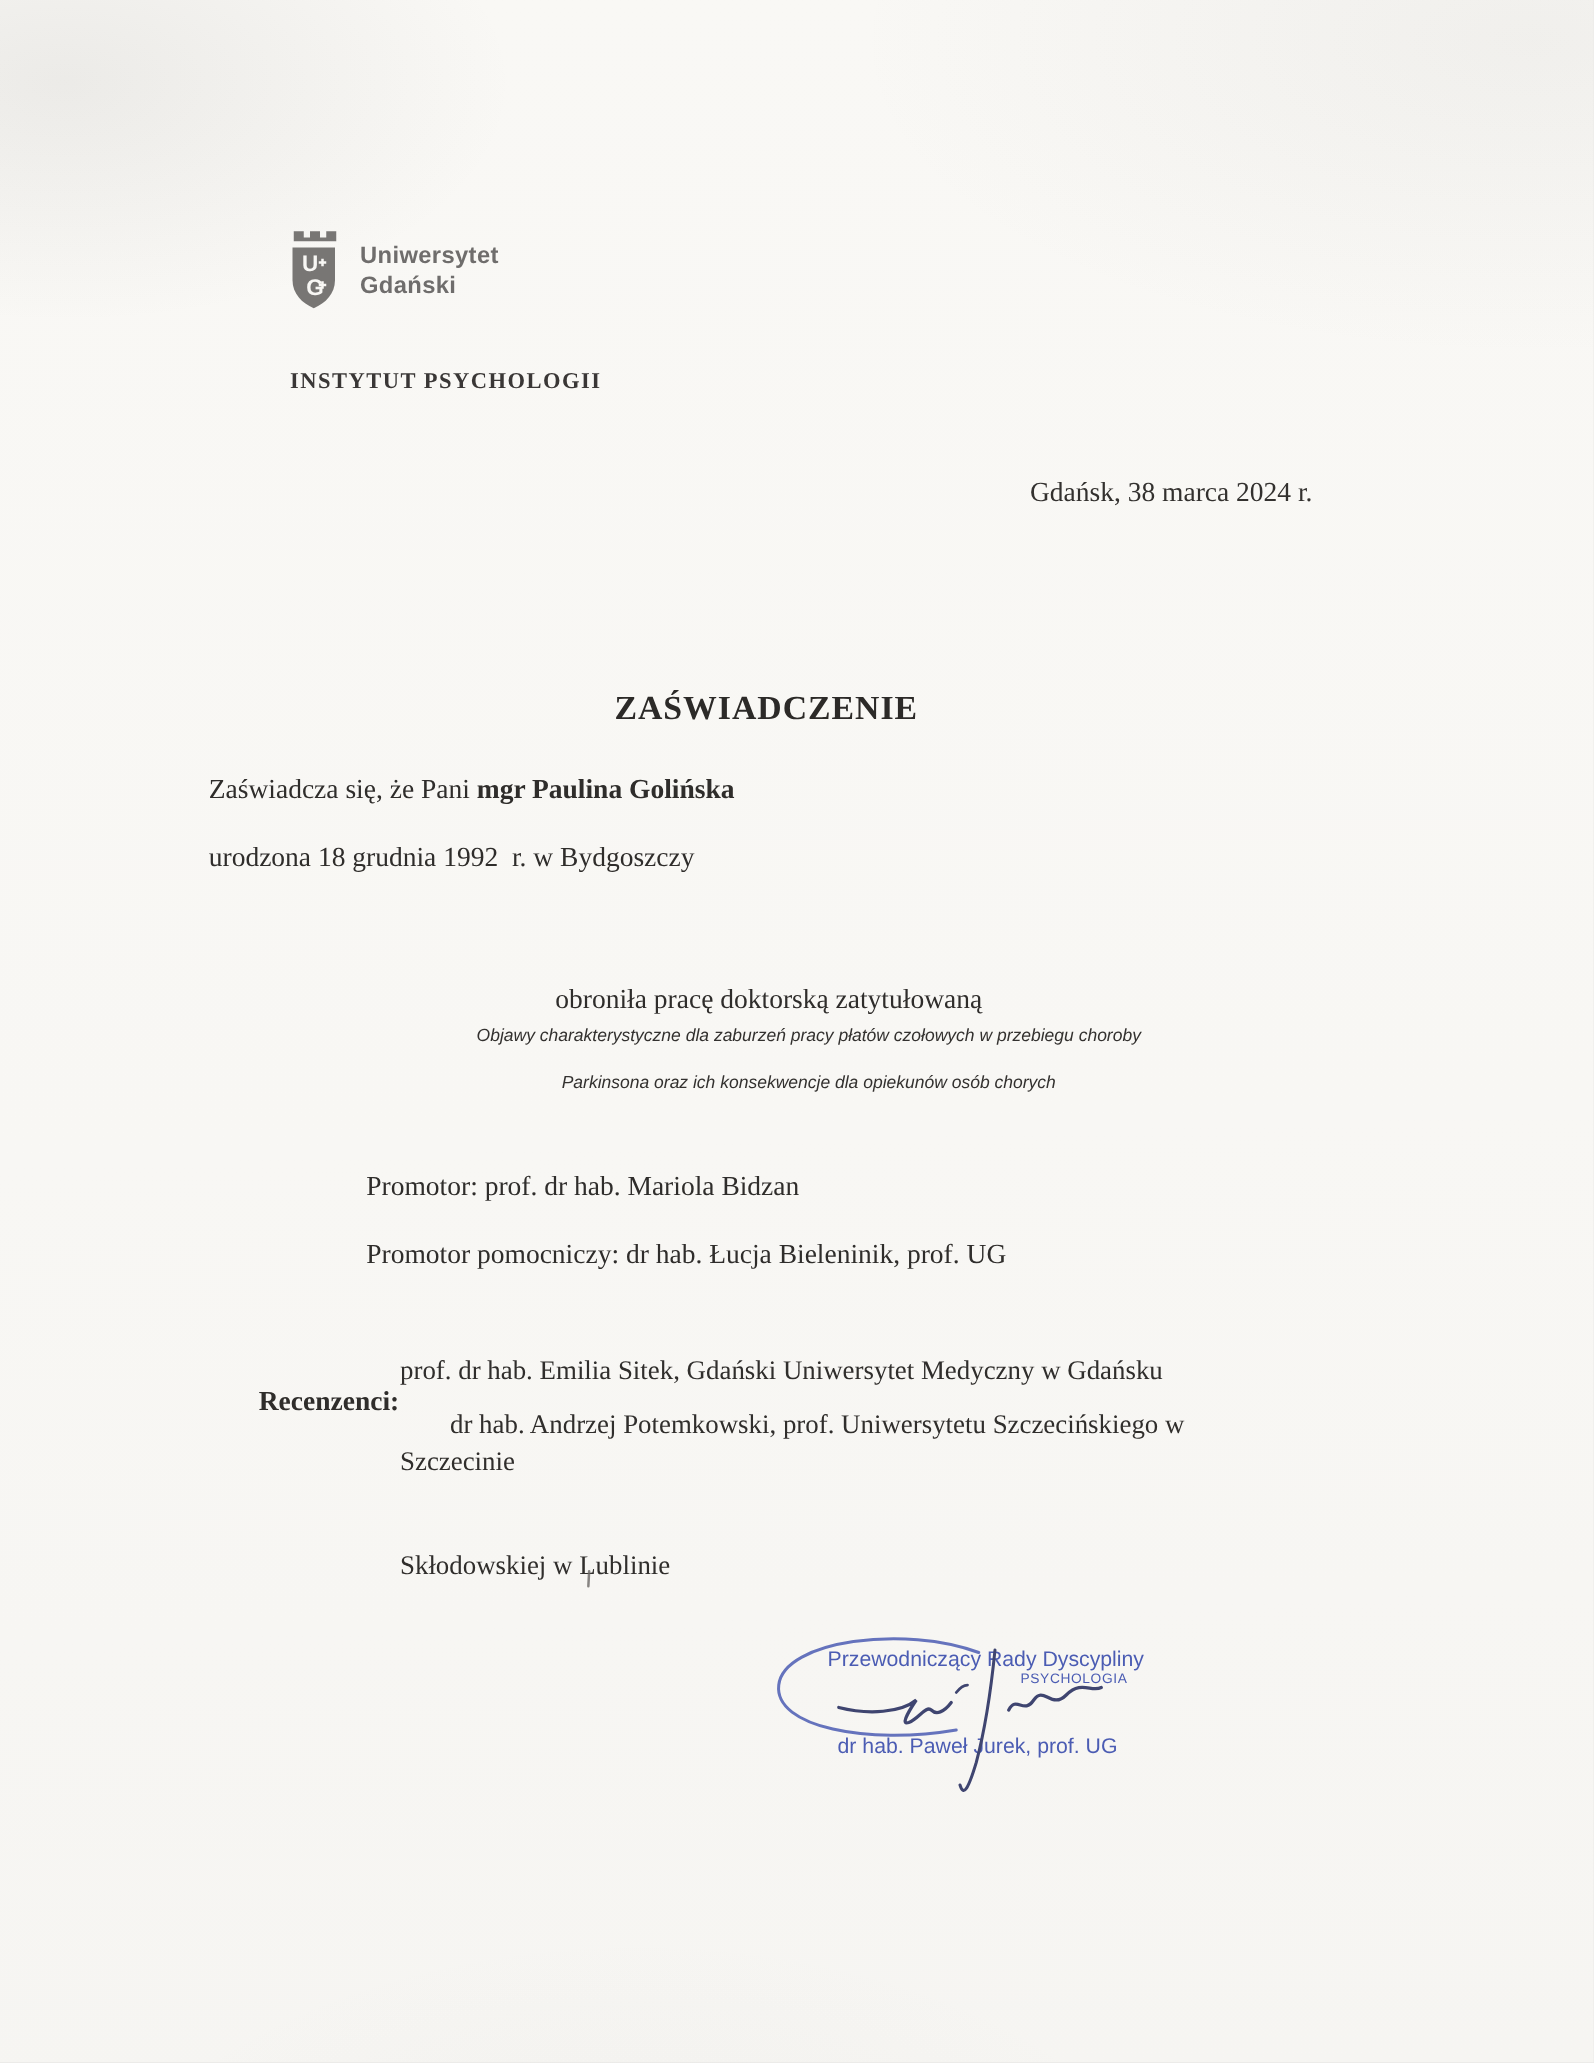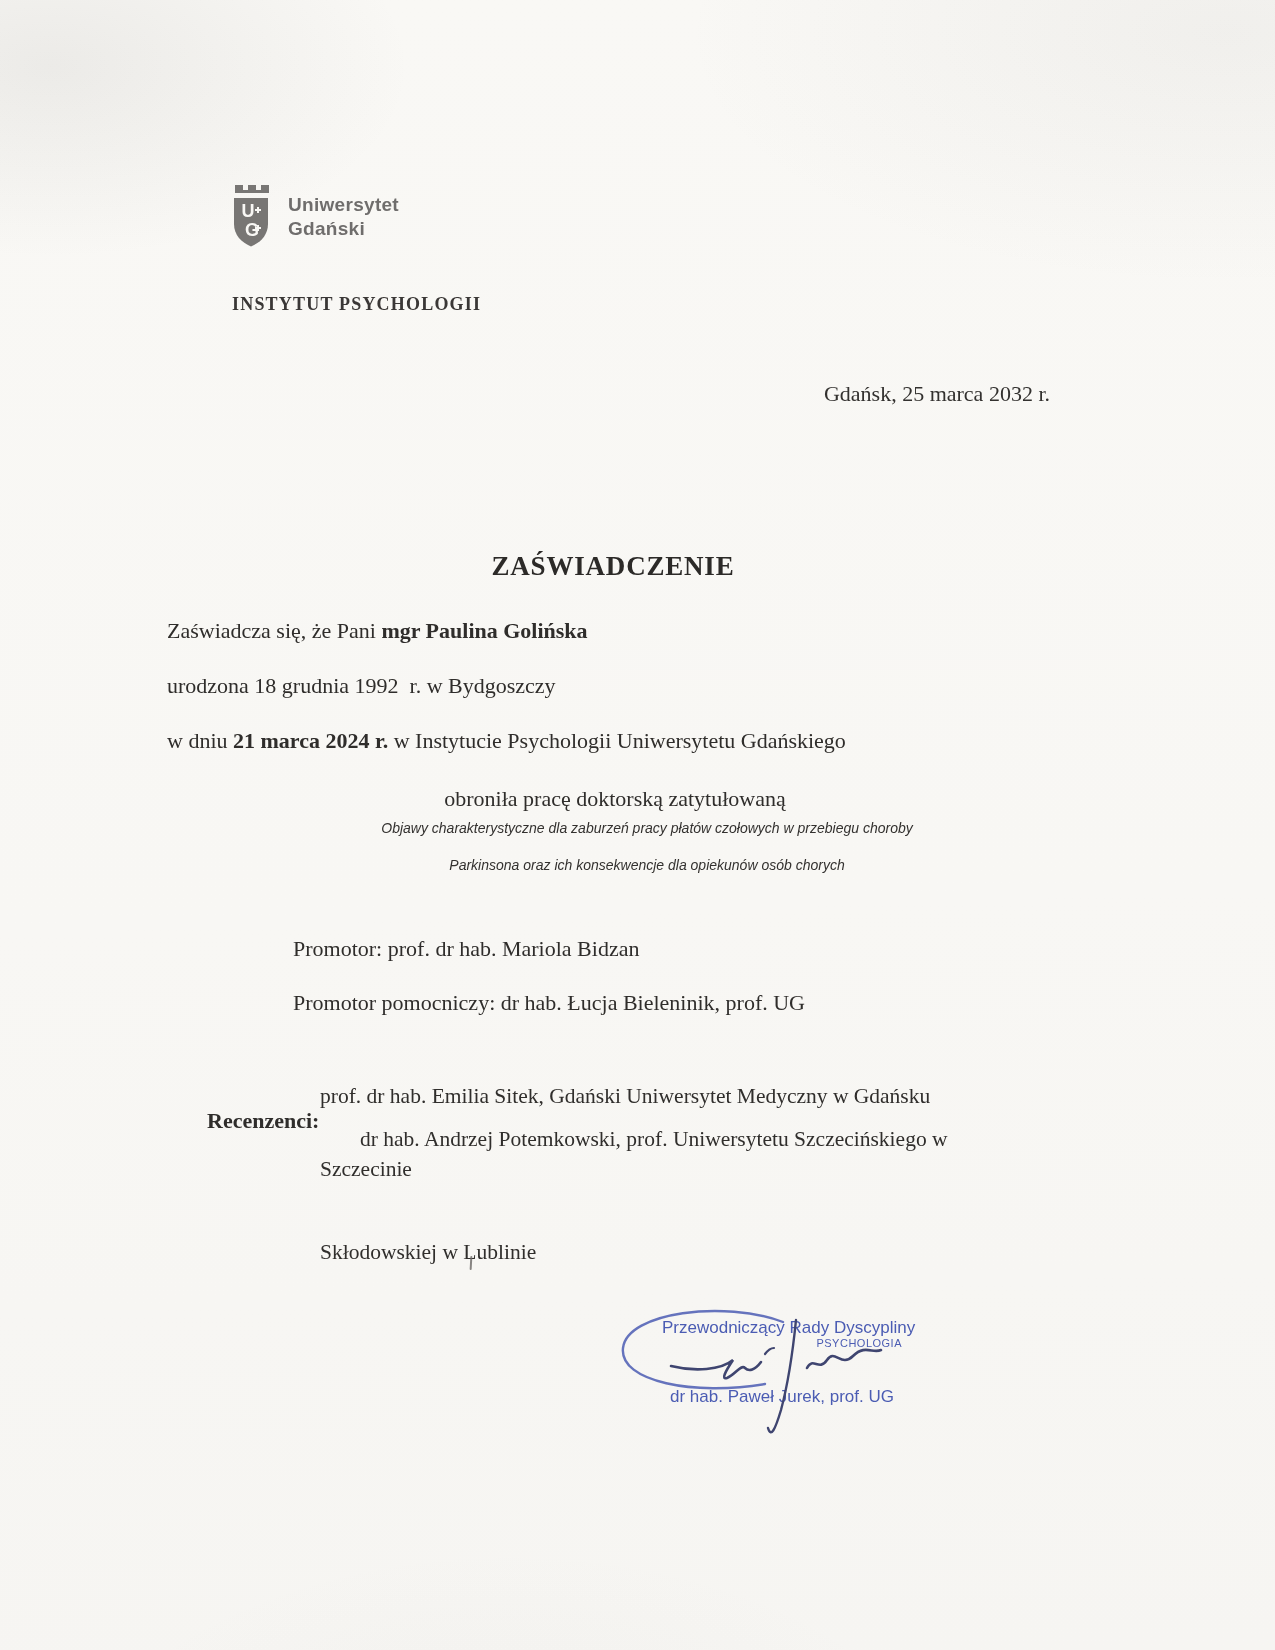--- a/index.html
+++ b/index.html
@@ -74,29 +74,28 @@
       <path d="M29 42h2v2h2v2h-2v2h-2v-2h-2v-2h2z" fill="#f8f7f4"></path>
     </svg>
     <div class="logo-text">
       <div>Uniwersytet</div>
       <div>Gdański</div>
     </div>
   </div>
 
   <div class="abs institute">INSTYTUT PSYCHOLOGII</div>
 
-  <div class="abs dateline">Gdańsk, 25 marca 2032 r.</div>
+  <div class="abs dateline">Gdańsk, 38 marca 2024 r.</div>
 
   <div class="abs doc-title">ZAŚWIADCZENIE</div>
 
   <div class="abs body-line" style="top:618px;"><span>Zaświadcza się, że Pani </span><b>mgr Paulina Golińska</b></div>
 
   <div class="abs body-line" style="top:673px;">urodzona 18 grudnia 1992&nbsp; r. w Bydgoszczy</div>
 
-  <div class="abs body-line" style="top:728px;"><span>w dniu </span><b>21 marca 2024 r.</b><span> w Instytucie Psychologii Uniwersytetu Gdańskiego</span></div>
 
   <div class="abs centered-line" style="top:786px;text-align:center;">obroniła pracę doktorską zatytułowaną</div>
 
   <div class="abs thesis" style="top:820px;">Objawy charakterystyczne dla zaburzeń pracy płatów czołowych w przebiegu choroby</div>
   <div class="abs thesis" style="top:857px;">Parkinsona oraz ich konsekwencje dla opiekunów osób chorych</div>
 
   <div class="abs promotor-line" style="top:936px;">Promotor: prof. dr hab. Mariola Bidzan</div>
   <div class="abs promotor-line" style="top:990px;">Promotor pomocniczy: dr hab. Łucja Bieleninik, prof. UG</div>
 
   <div class="abs reviewer-line" style="top:1084px;">prof. dr hab. Emilia Sitek, Gdański Uniwersytet Medyczny w Gdańsku</div>

